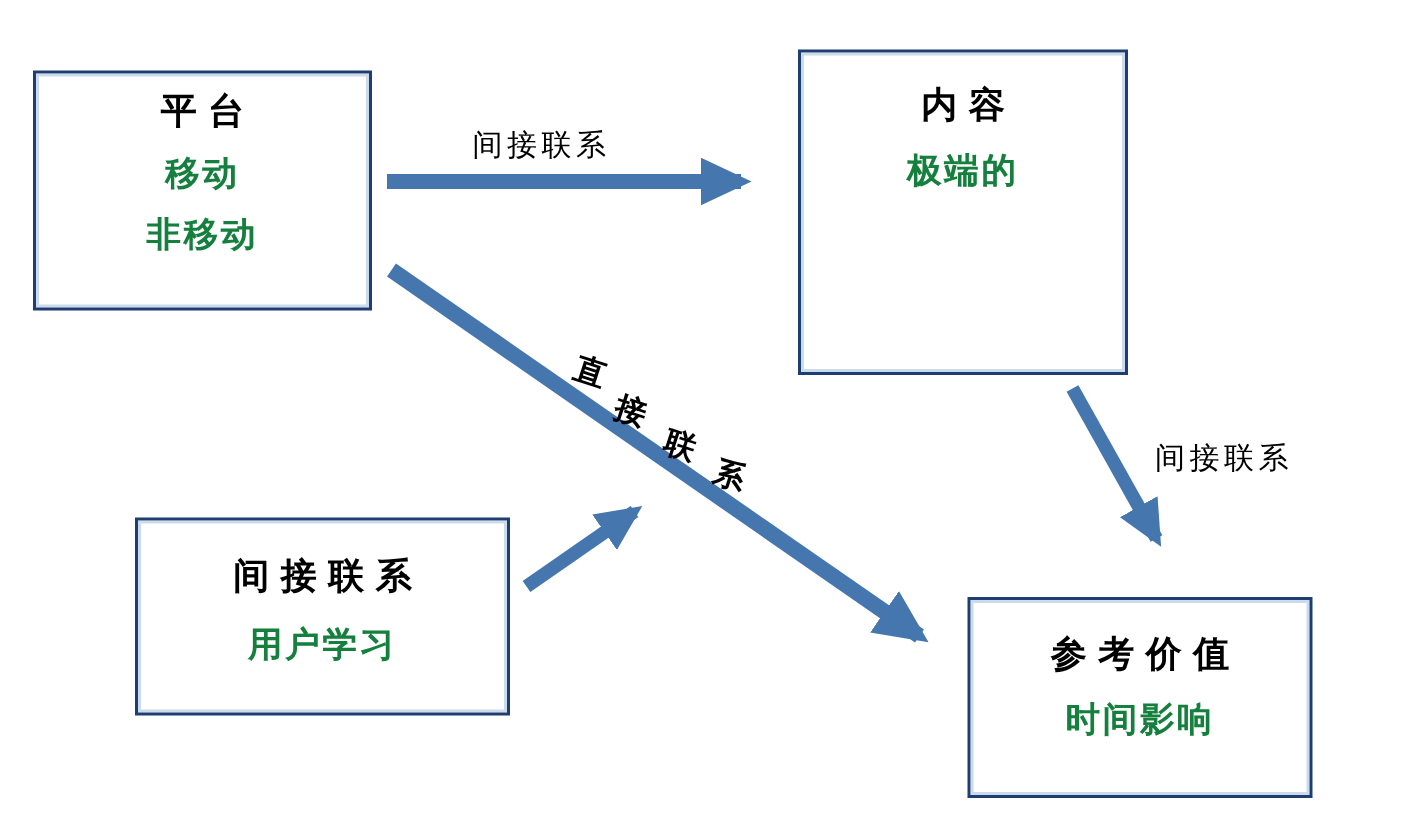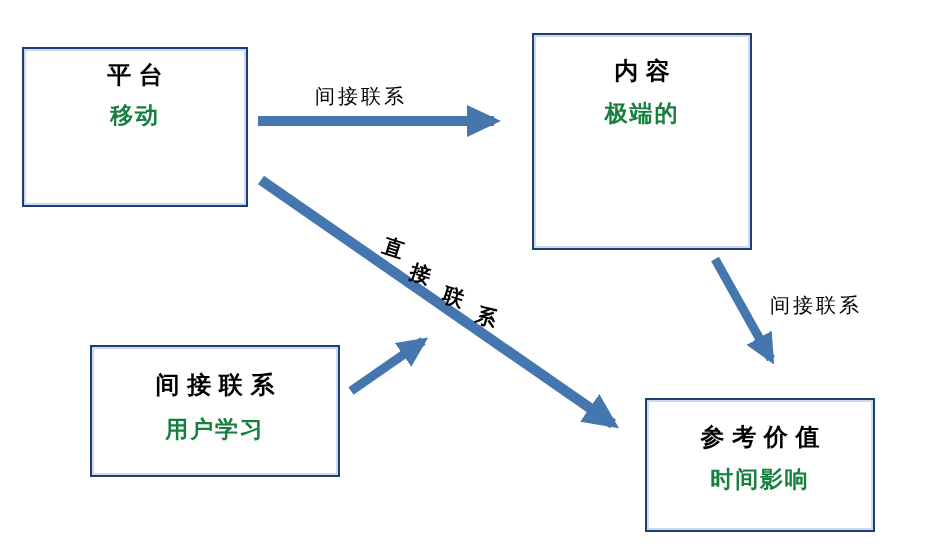--- a/index.html
+++ b/index.html
@@ -93,20 +93,21 @@
     </defs>
     <line x1="258" y1="121" x2="494" y2="121" stroke="#4576ad" stroke-width="10" marker-end="url(#head)"></line>
     <line x1="261" y1="180" x2="613" y2="424" stroke="#4576ad" stroke-width="10.5" marker-end="url(#head)"></line>
     <line x1="715" y1="259" x2="771" y2="359" stroke="#4576ad" stroke-width="9" marker-end="url(#head)"></line>
     <line x1="351" y1="391" x2="423" y2="341" stroke="#4576ad" stroke-width="9" marker-end="url(#head)"></line>
   </svg>
 
   <div class="dbox" id="box-platform">
     <div class="row box-title">平台</div>
     <div class="row box-line">移动</div>
+    <div class="row box-line">非移动</div>
   </div>
 
   <div class="dbox" id="box-content">
     <div class="row box-title">内容</div>
     <div class="row box-line">极端的</div>
   </div>
 
   <div class="dbox" id="box-user-learning">
     <div class="row box-title">间接联系</div>
     <div class="row box-line">用户学习</div>

